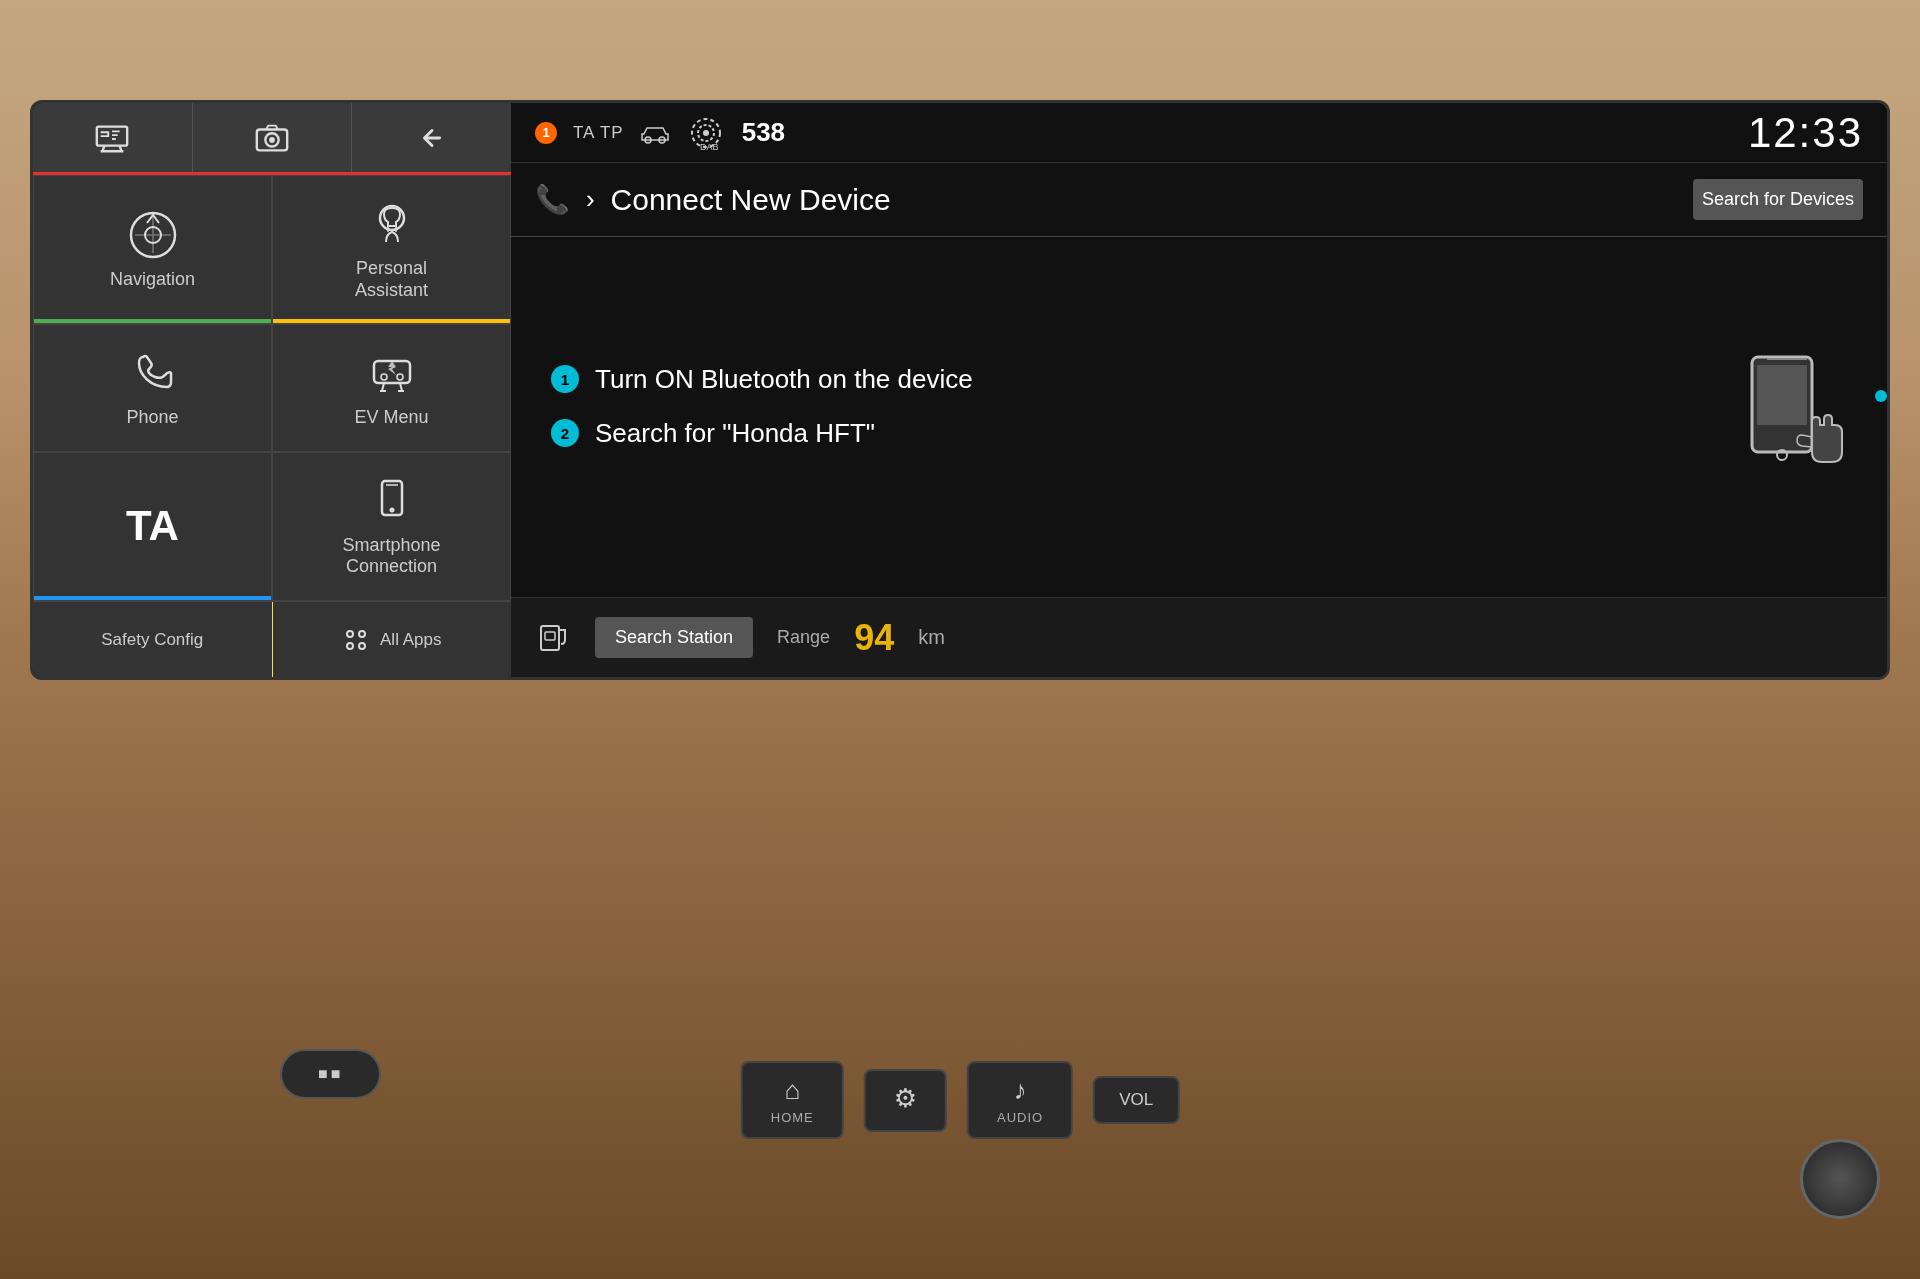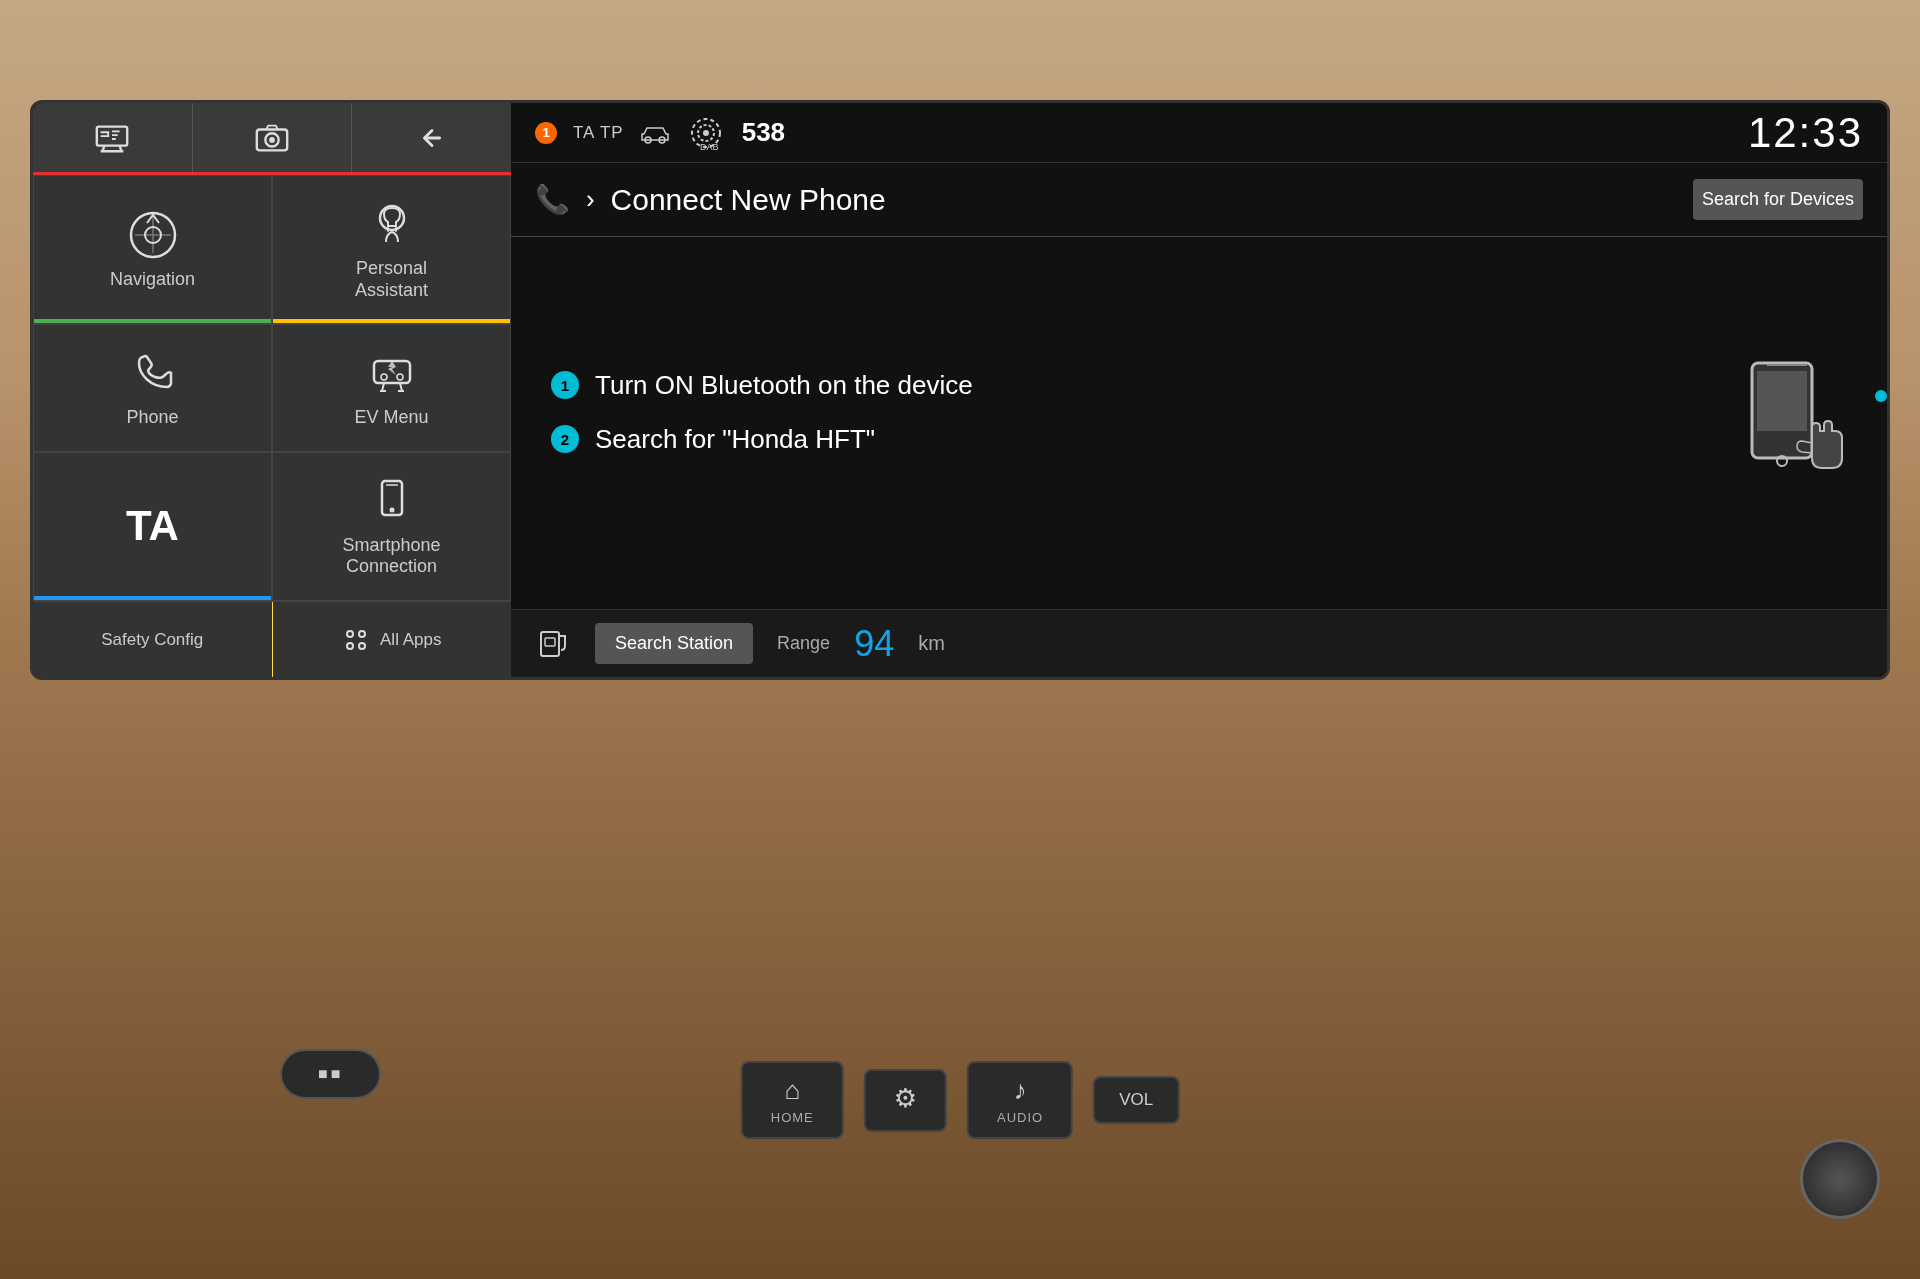--- a/index.html
+++ b/index.html
@@ -281,42 +281,42 @@
     }
 
     
     .bottom-status-bar {
       display: flex;
       align-items: center;
       padding: 10px 24px;
       background: #1a1a1a;
       border-top: 1px solid #333;
       gap: 24px;
-      height: 68px;
+      height: 80px;
     }
 
     .search-station-btn {
       background: #555;
       color: #fff;
       border: none;
       padding: 10px 20px;
       font-size: 18px;
       cursor: pointer;
       border-radius: 4px;
     }
 
     .range-label {
       color: #aaa;
       font-size: 18px;
     }
 
     .range-value {
-      color: #0ea5e9;
+      color: #eab308;
       font-size: 36px;
-      font-weight: normal;
+      font-weight: bold;
     }
 
     .range-unit {
       color: #aaa;
       font-size: 20px;
     }
 
     
     .controls-area {
       position: absolute;
@@ -511,21 +511,21 @@
         </svg>
         <span class="freq-text">538</span>
       </div>
       <span class="time-text">12:33</span>
     </div>
 
     <div class="connect-header">
       <div class="connect-title-group">
         <span class="phone-icon-large">📞</span>
         <span class="chevron-right">›</span>
-        <span class="connect-title">Connect New Phone</span>
+        <span class="connect-title">Connect New Device</span>
       </div>
       <button class="search-devices-btn">
         <span>Search for Devices</span>
       </button>
     </div>
 
     <div class="instructions-area">
       <div class="instructions-list">
         <div class="instruction-item">
           <div class="step-circle">

